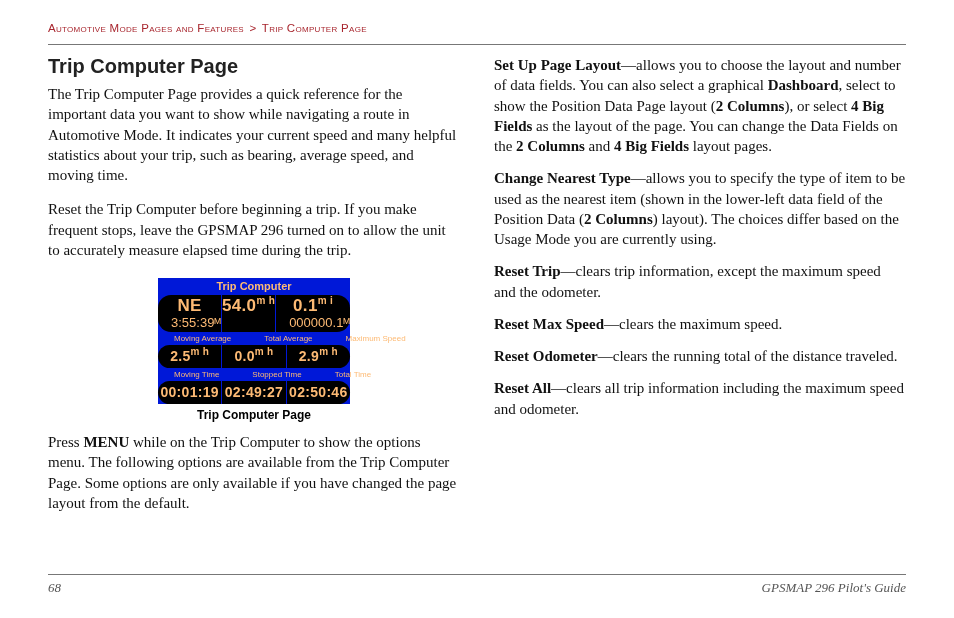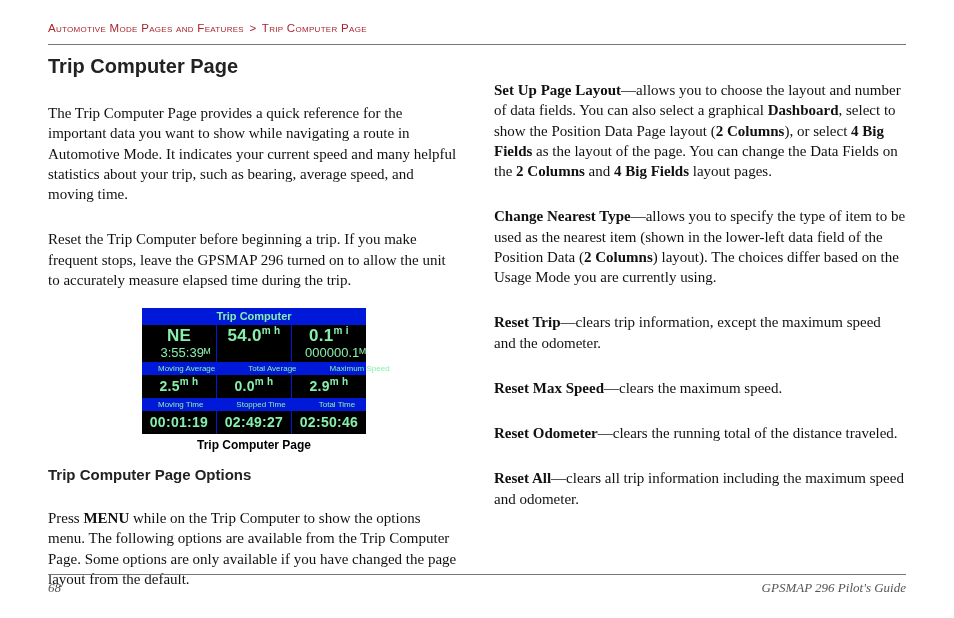--- a/index.html
+++ b/index.html
@@ -41,43 +41,42 @@
     font-size: 15px;
     color: #222;
     margin-top: 14px;
     margin-bottom: 4px;
   }
   p.body {
     font-size: 15px;
     line-height: 1.35;
     color: #111;
     margin-bottom: 14px;
-    margin-top: 25px;
   }
   p.opt { margin-bottom: 12px; }
   .bold { font-weight: bold; }
   .figure-wrap {
     text-align: center;
     margin: 18px 0 10px 0;
   }
   .figure {
     display: inline-block;
     background: #0018d8;
-    color: #86efac;
-    width: 224px;
+    color: #fdba74;
+    width: 192px;
     font-family: Arial, Helvetica, sans-serif;
     text-align: center;
   }
   .fig-title {
     font-size: 11px;
     font-weight: bold;
     padding: 2px 0 3px 0;
     background: #0018d8;
   }
-  .fig-row { display: flex; }
+  .fig-row { display: flex; border-radius: 13px; }
   .fig-row.top { background: #000; }
   .fig-row.bot { background: #000; }
   .cell {
     flex: 1;
     border-right: 1px solid #0018d8;
     padding: 2px 0 3px 0;
     position: relative;
   }
   .cell:last-child { border-right: none; }
   .big {
@@ -179,21 +178,20 @@
         </div>
         <div class="fig-row bot mid-row">
           <div class="cell"><span class="big">00:01:19</span></div>
           <div class="cell"><span class="big">02:49:27</span></div>
           <div class="cell"><span class="big">02:50:46</span></div>
         </div>
       </div>
       <div class="caption">Trip Computer Page</div>
     </div>
 
-    <h2 class="subtitle">Trip Computer Page Options</h2>
     <p class="body">
       <span>Press </span><span class="bold">MENU</span><span> while on the Trip Computer to show the options menu. The following options are available from the Trip Computer Page. Some options are only available if you have changed the page layout from the default.</span>
     </p>
   </div>
 
   <div class="col">
     <p class="body opt">
       <span class="bold">Set Up Page Layout</span><span>—allows you to choose the layout and number of data fields. You can also select a graphical </span><span class="bold">Dashboard</span><span>, select to show the Position Data Page layout (</span><span class="bold">2 Columns</span><span>), or select </span><span class="bold">4 Big Fields</span><span> as the layout of the page. You can change the Data Fields on the </span><span class="bold">2 Columns</span><span> and </span><span class="bold">4 Big Fields</span><span> layout pages.</span>
     </p>
     <p class="body opt">

